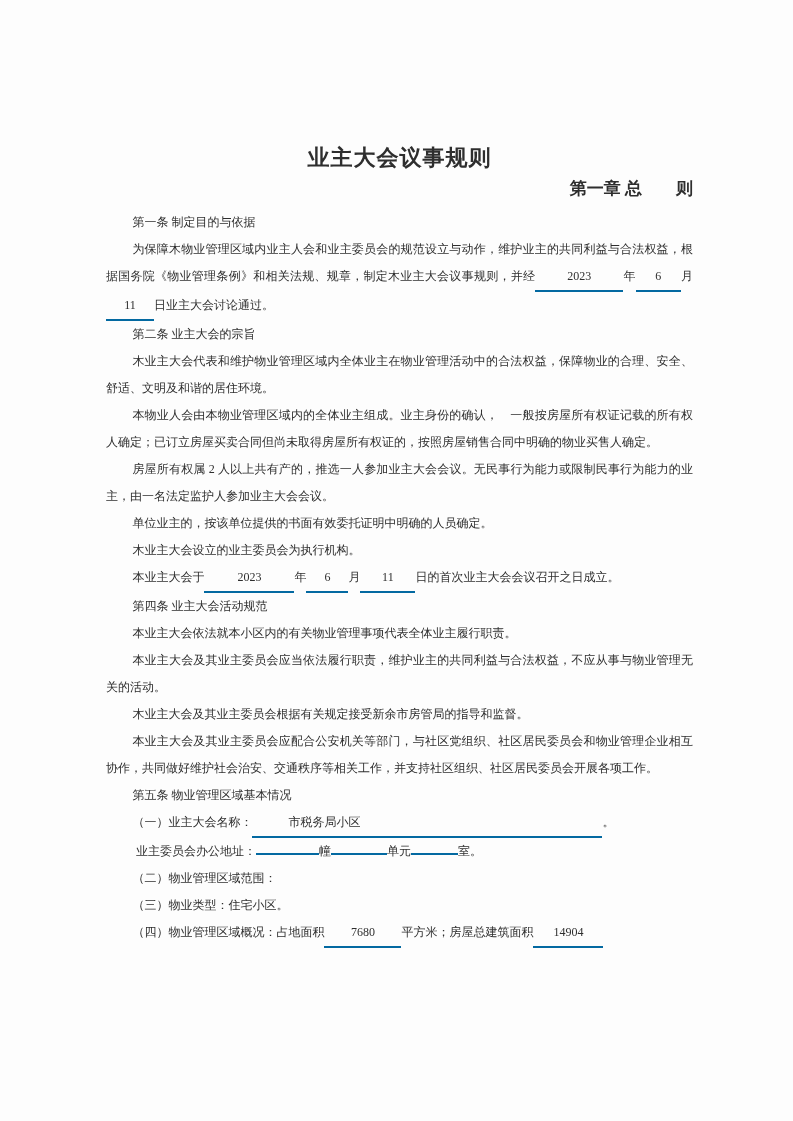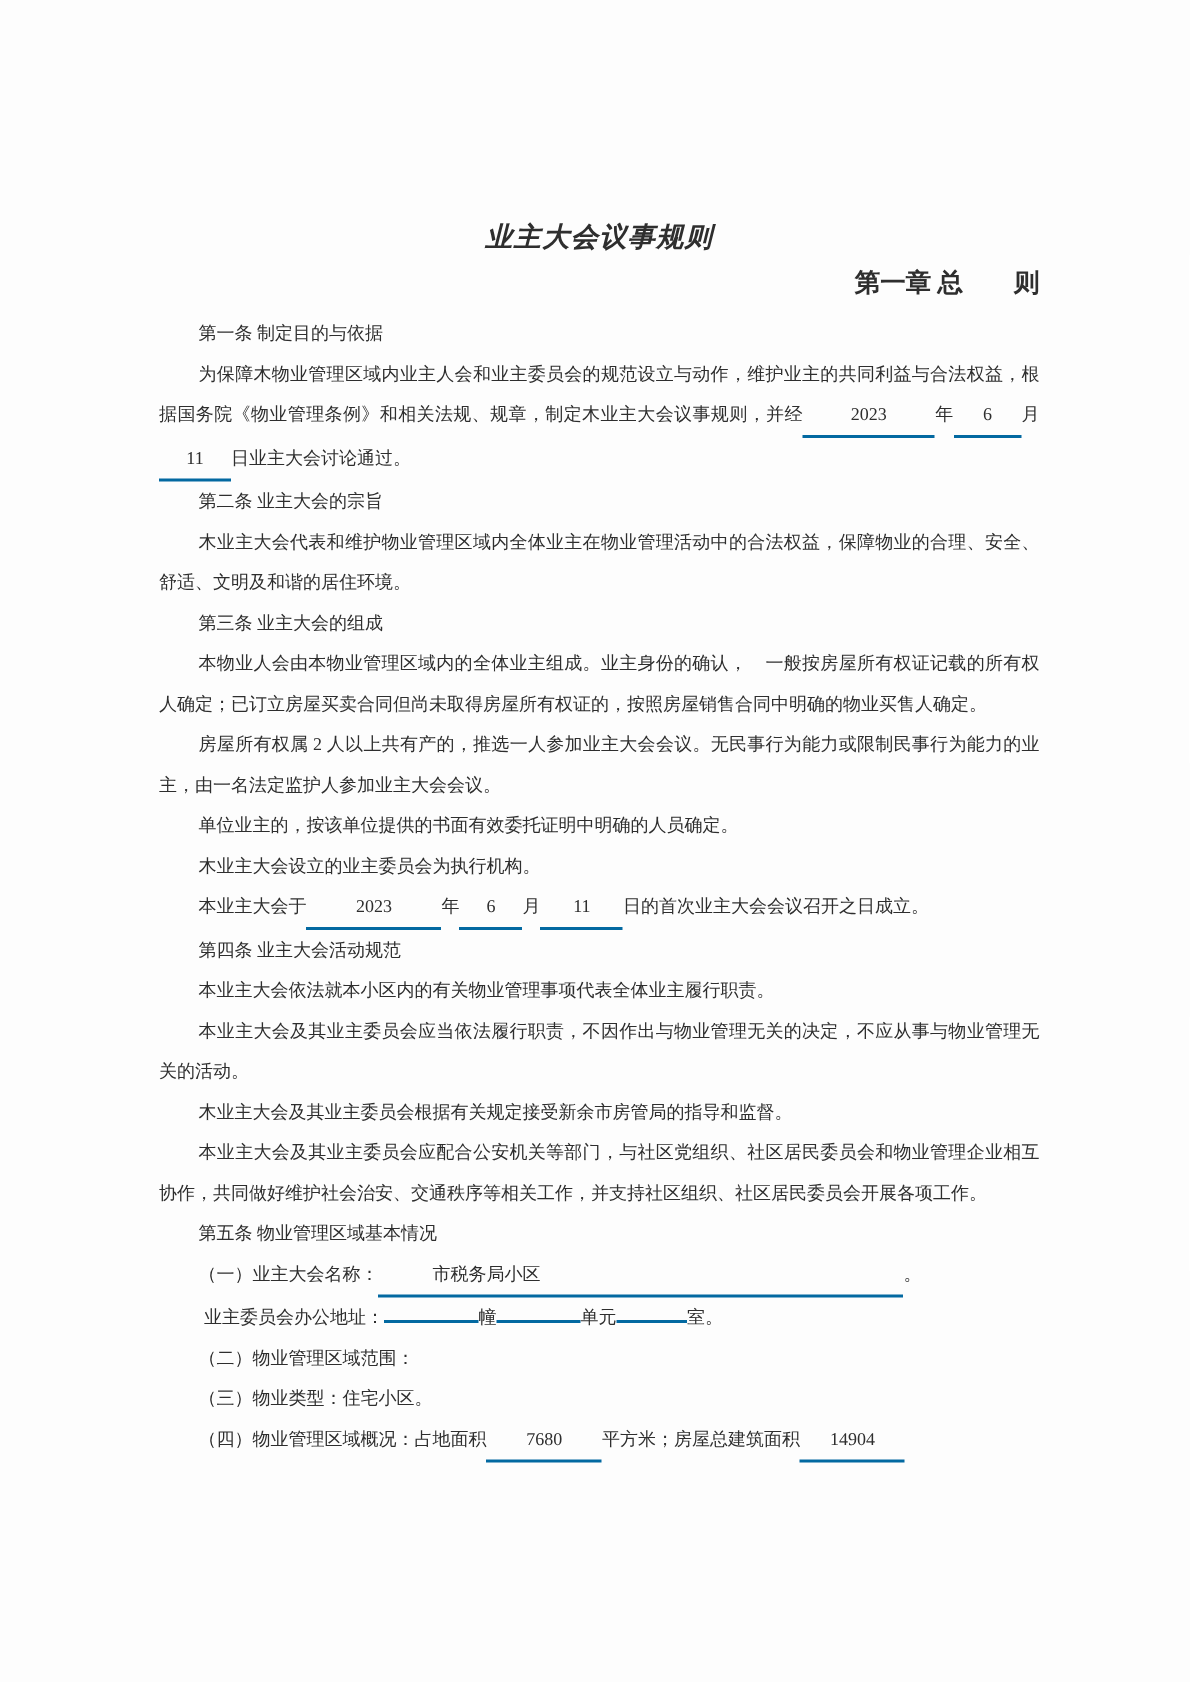--- a/index.html
+++ b/index.html
@@ -22,25 +22,24 @@
   }
   .doc {
     position: absolute;
     left: 106px;
     top: 0;
     width: 587px;
   }
   .title {
     margin: 143px 0 0 0;
     text-align: center;
-    font-size: 18px;
+    font-size: 22px;
     line-height: 30px;
     font-weight: bold;
     letter-spacing: 1px;
-    font-style: italic;
   }
   .chapter {
     margin: 4px 0 8px 0;
     text-align: right;
     font-size: 17px;
     line-height: 24px;
     font-weight: bold;
   }
   .line {
     margin: 0;
@@ -87,31 +86,30 @@
     <h1 class="title">业主大会议事规则</h1>
     <h2 class="chapter">第一章 总　　则</h2>
 
     <p class="line">第一条 制定目的与依据</p>
 
     <p class="line"><span>为保障木物业管理区域内业主人会和业主委员会的规范设立与动作，维护业主的共同利益与合法权益，根据国务院《物业管理条例》和相关法规、规章，制定木业主大会议事规则，并经</span><span class="blank w88">2023</span><span>年</span><span class="blank w45">6</span><span>月</span><span class="blank w48">11</span><span>日业主大会讨论通过。</span></p>
 
     <p class="line">第二条 业主大会的宗旨</p>
     <p class="line">木业主大会代表和维护物业管理区域内全体业主在物业管理活动中的合法权益，保障物业的合理、安全、舒适、文明及和谐的居住环境。</p>
 
-    <p class="line">第三条 业主大会的组成</p>
     <p class="line">本物业人会由本物业管理区域内的全体业主组成。业主身份的确认，　一般按房屋所有权证记载的所有权人确定；已订立房屋买卖合同但尚未取得房屋所有权证的，按照房屋销售合同中明确的物业买售人确定。</p>
     <p class="line">房屋所有权属 2 人以上共有产的，推选一人参加业主大会会议。无民事行为能力或限制民事行为能力的业主，由一名法定监护人参加业主大会会议。</p>
     <p class="line">单位业主的，按该单位提供的书面有效委托证明中明确的人员确定。</p>
     <p class="line">木业主大会设立的业主委员会为执行机构。</p>
 
     <p class="line"><span>本业主大会于</span><span class="blank w90">2023</span><span>年</span><span class="blank w42">6</span><span>月</span><span class="blank w55">11</span><span>日的首次业主大会会议召开之日成立。</span></p>
 
     <p class="line">第四条 业主大会活动规范</p>
     <p class="line">本业主大会依法就本小区内的有关物业管理事项代表全体业主履行职责。</p>
-    <p class="line">本业主大会及其业主委员会应当依法履行职责，不因作出与物业管理无关的决定，不应从事与物业管理无关的活动。</p>
+    <p class="line">本业主大会及其业主委员会应当依法履行职责，维护业主的共同利益与合法权益，不应从事与物业管理无关的活动。</p>
     <p class="line">木业主大会及其业主委员会根据有关规定接受新余市房管局的指导和监督。</p>
     <p class="line">本业主大会及其业主委员会应配合公安机关等部门，与社区党组织、社区居民委员会和物业管理企业相互协作，共同做好维护社会治安、交通秩序等相关工作，并支持社区组织、社区居民委员会开展各项工作。</p>
 
     <p class="line">第五条 物业管理区域基本情况</p>
 
     <p class="line no-justify"><span>（一）业主大会名称：</span><span class="blank name-blank">市税务局小区</span><span>。</span></p>
 
     <p class="line no-justify office-indent"><span>业主委员会办公地址：</span><span class="blank w63"></span><span>幢</span><span class="blank w56"></span><span>单元</span><span class="blank w47"></span><span>室。</span></p>
 
     <p class="line no-justify">（二）物业管理区域范围：</p>

